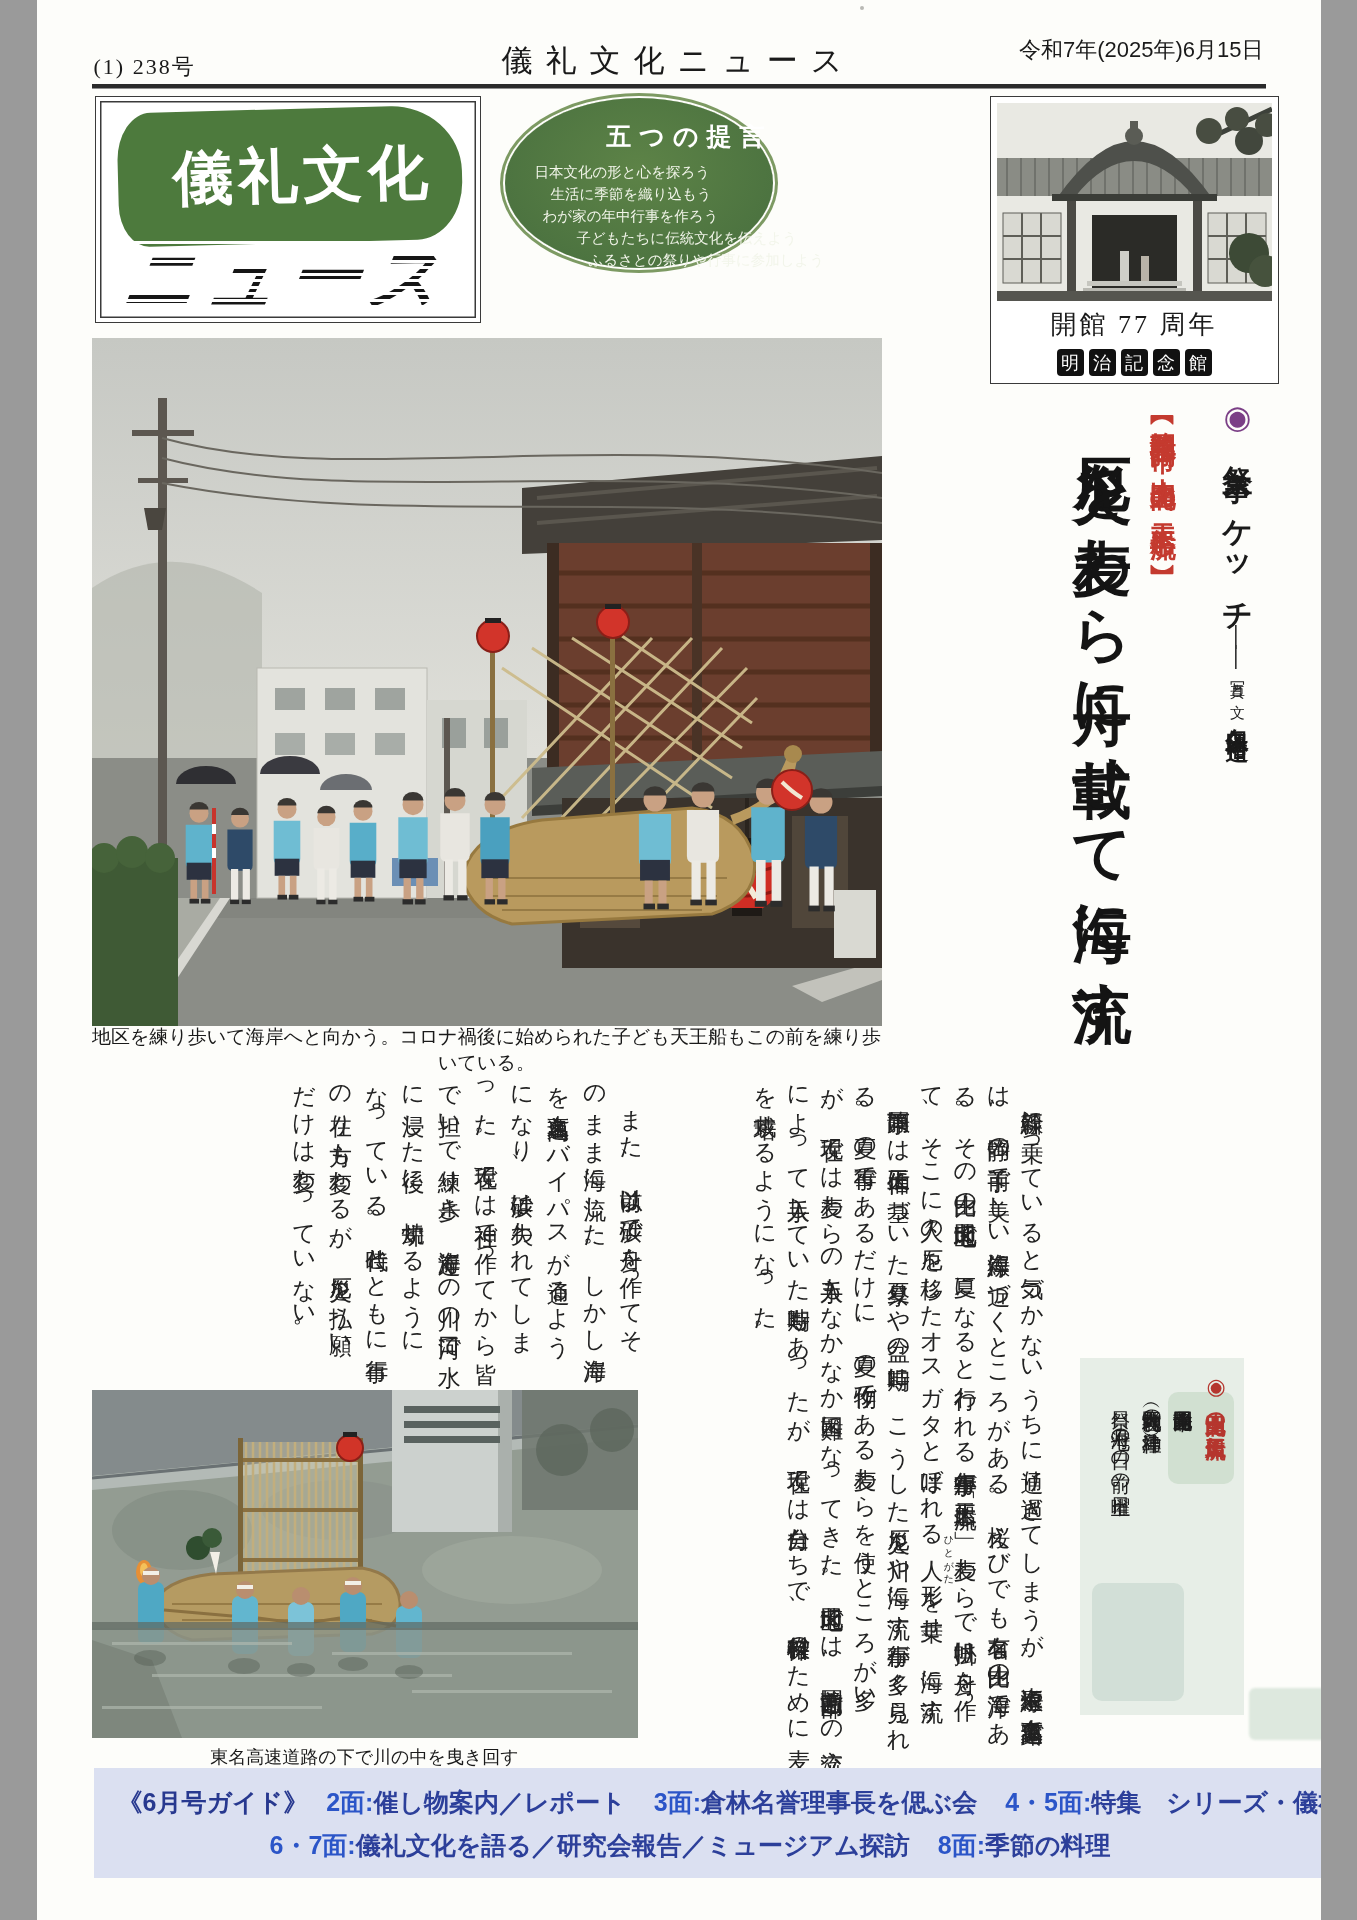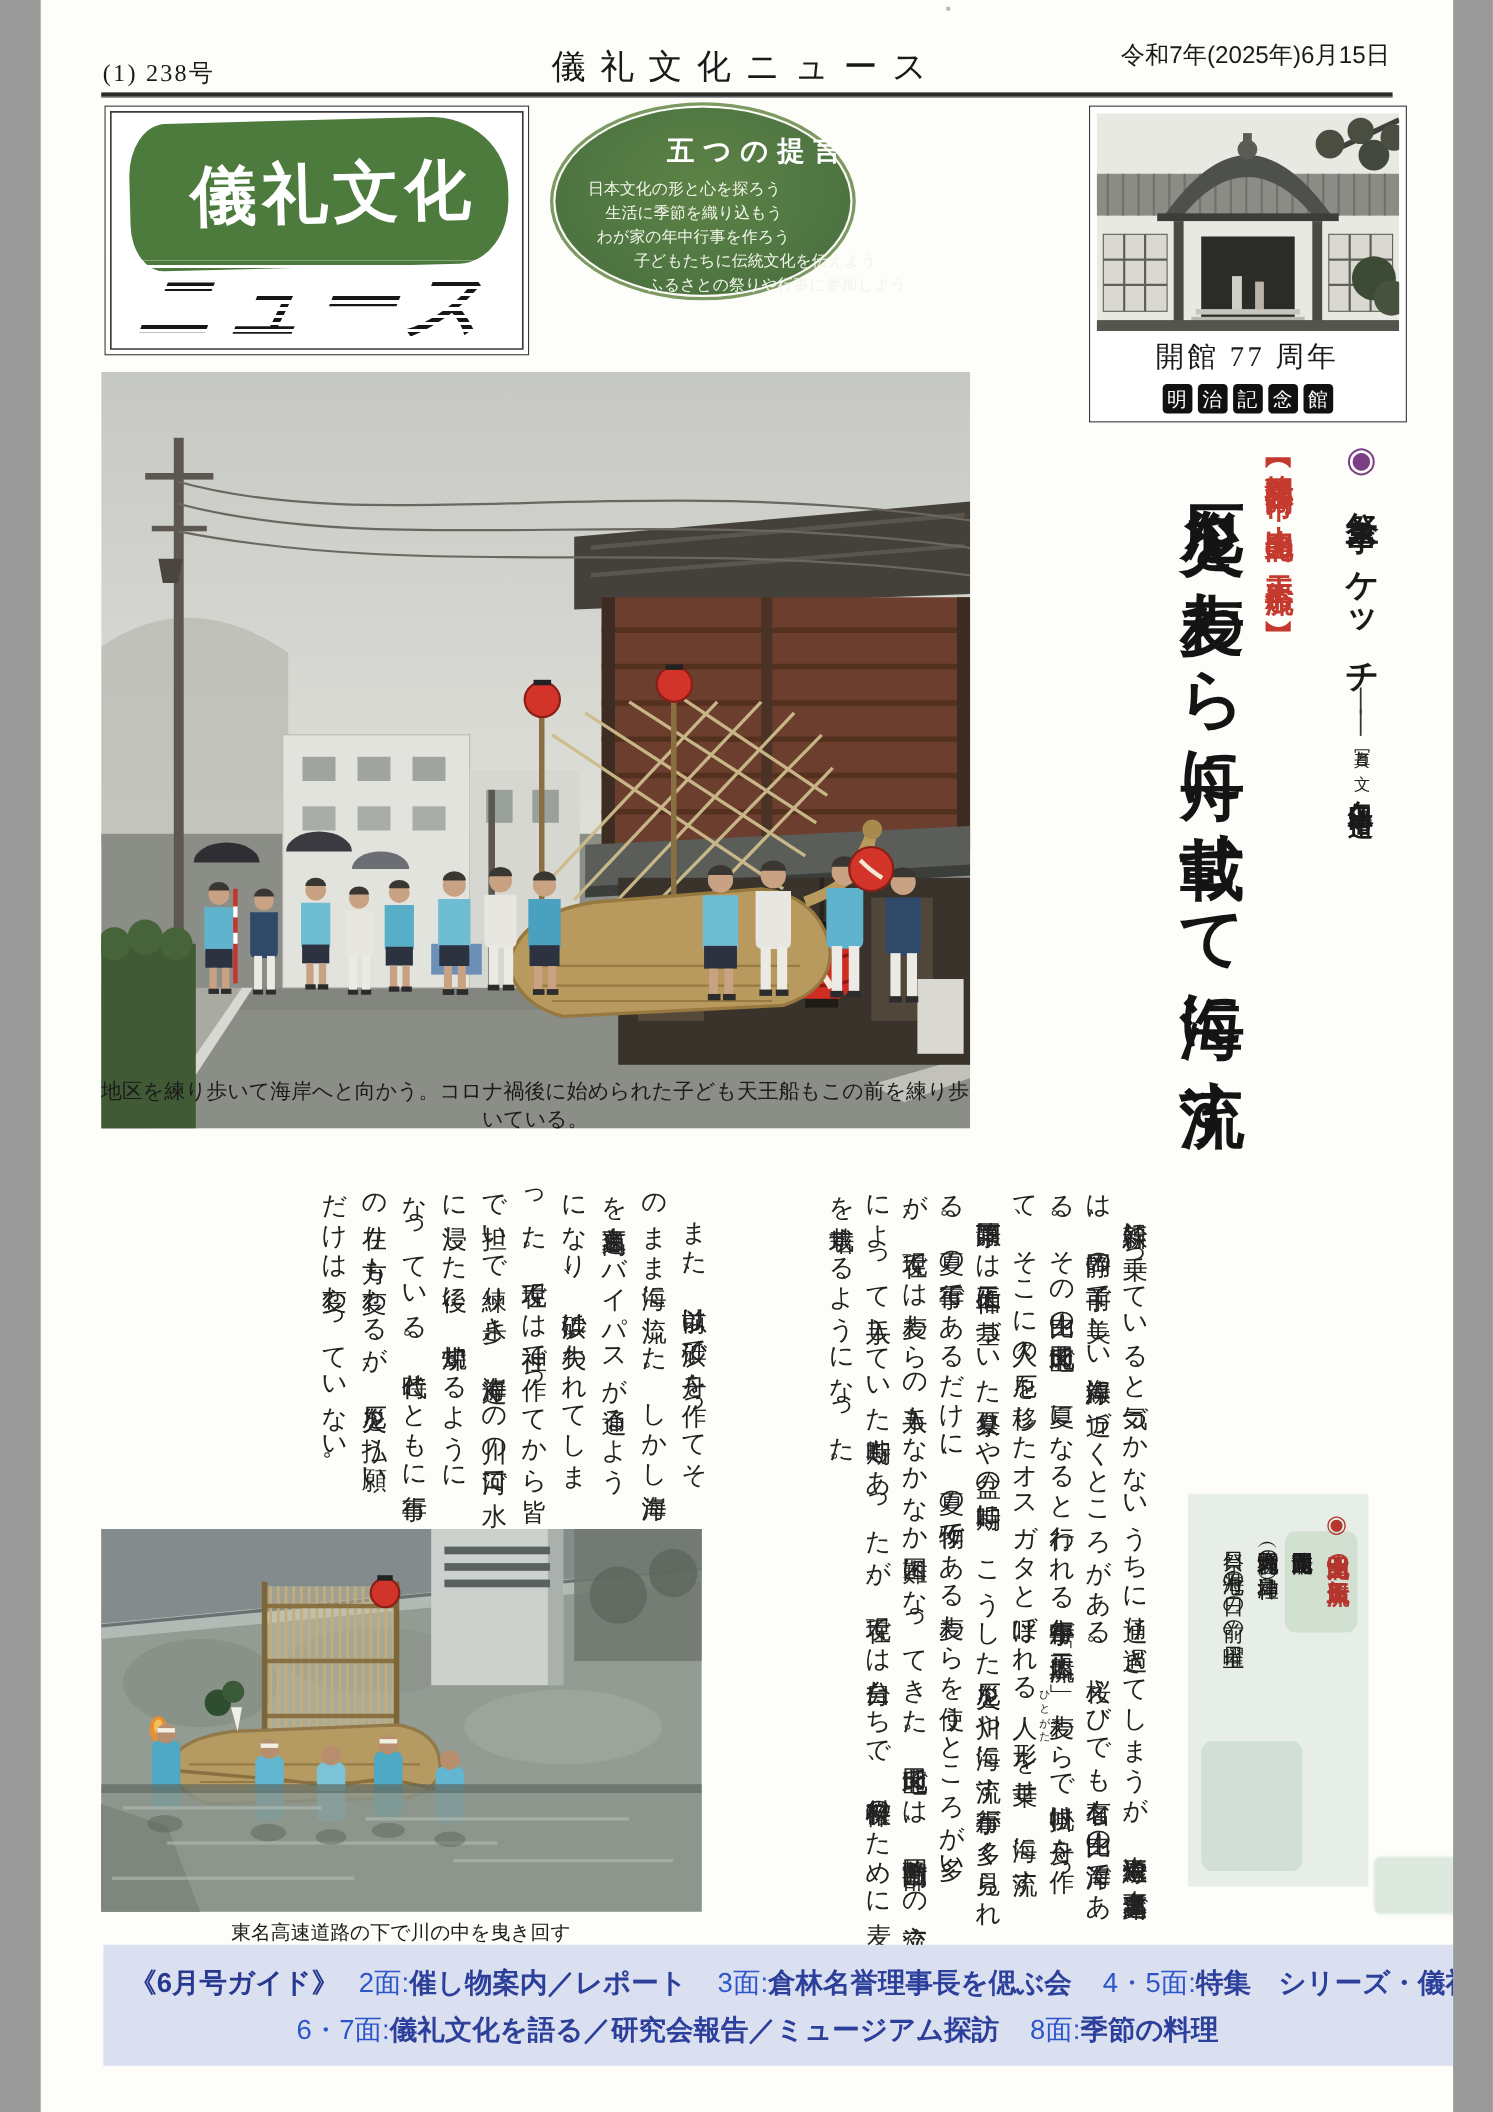--- a/index.html
+++ b/index.html
@@ -68,21 +68,21 @@
   .series .dash{font-size:24px;color:#333;margin:4px 0;letter-spacing:-4px}
   .series .by-label{font-size:15px;color:#222;letter-spacing:2px}
   .series .by-name{font-size:23px;font-weight:600;letter-spacing:3px;margin-top:14px}
   .subtitle{position:absolute;left:1110px;top:408px;font-size:26px;font-weight:700;color:var(--red);
             letter-spacing:3px;font-family:var(--sansJ)}
   .headline{position:absolute;left:1026px;top:412px;font-size:59px;font-weight:700;color:#141414;
             letter-spacing:4px;font-family:var(--serifJ)}
 
   
   .photo1{position:absolute;left:55px;top:338px;width:790px;height:688px}
-  .caption1{position:absolute;left:55px;top:979px;width:790px;text-align:center;font-size:19px;
+  .caption1{position:absolute;left:55px;top:1024px;width:790px;text-align:center;font-size:19px;
             font-family:var(--sansJ);color:#1a1a1a}
   .photo2{position:absolute;left:55px;top:1390px;width:546px;height:348px}
   .caption2{position:absolute;left:55px;top:1745px;width:546px;text-align:center;font-size:18px;
             font-family:var(--sansJ)}
 
   
   .body-right{position:absolute;left:610px;top:1070px;width:402px;height:678px;
               font-family:var(--serifJ);font-size:23px;line-height:1.45;letter-spacing:1px;color:#222}
   .body-left{position:absolute;left:55px;top:1070px;width:557px;height:292px;
              font-family:var(--serifJ);font-size:23px;line-height:1.58;letter-spacing:1px;color:#222}
@@ -97,21 +97,21 @@
   .ib-wm2{position:absolute;left:12px;bottom:14px;width:92px;height:118px;border-radius:10px;
           background:rgba(100,150,130,.16)}
   .ib-title{color:var(--info_red);font-weight:700;font-size:20.5px;position:relative}
   .ib-title .bullet{font-size:22px}
   .ib-line{font-size:19.5px;text-indent:1.15em;color:#1c1c1c;position:relative}
 
   
   .guide{position:absolute;left:57px;top:1768px;width:1246px;height:110px;background:var(--guide_bg);
          padding:18px 20px 0 24px;font-family:var(--sansJ);white-space:nowrap}
   .g-label{color:var(--guide_navy);font-weight:700;font-size:25px;margin-right:18px}
-  .g-page{color:var(--guide_blue);font-weight:400;font-size:25px}
+  .g-page{color:var(--guide_blue);font-weight:700;font-size:25px}
   .g-text{color:#2c3f9a;font-weight:600;font-size:25px;margin-right:28px}
   .g-line2{margin-left:152px;margin-top:10px}
 
   
   .arc{position:absolute;width:22px;height:48px;border:2px solid #d4d4cf;border-radius:50%;
        border-right-color:transparent;border-top-color:transparent;border-bottom-color:transparent}
   .dot{position:absolute;width:4px;height:4px;border-radius:50%;background:#b9b9b4}
   .ghost{position:absolute;background:rgba(140,180,150,.28);border-radius:6px;filter:blur(1px)}
 </style>
 </head>

